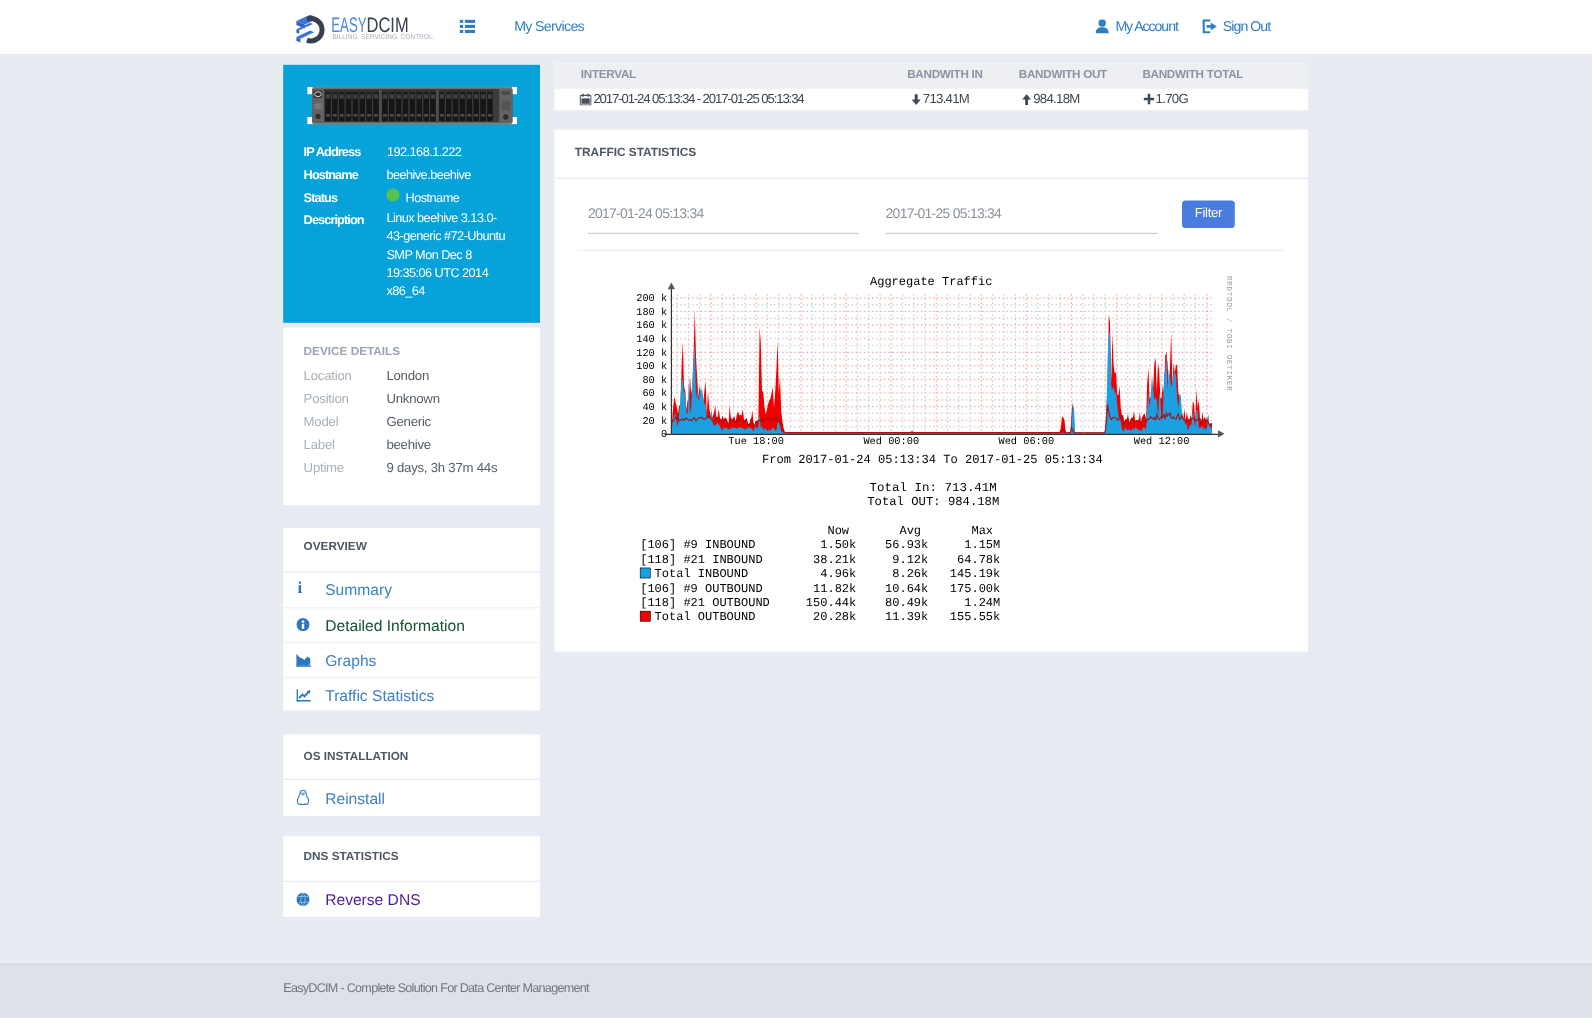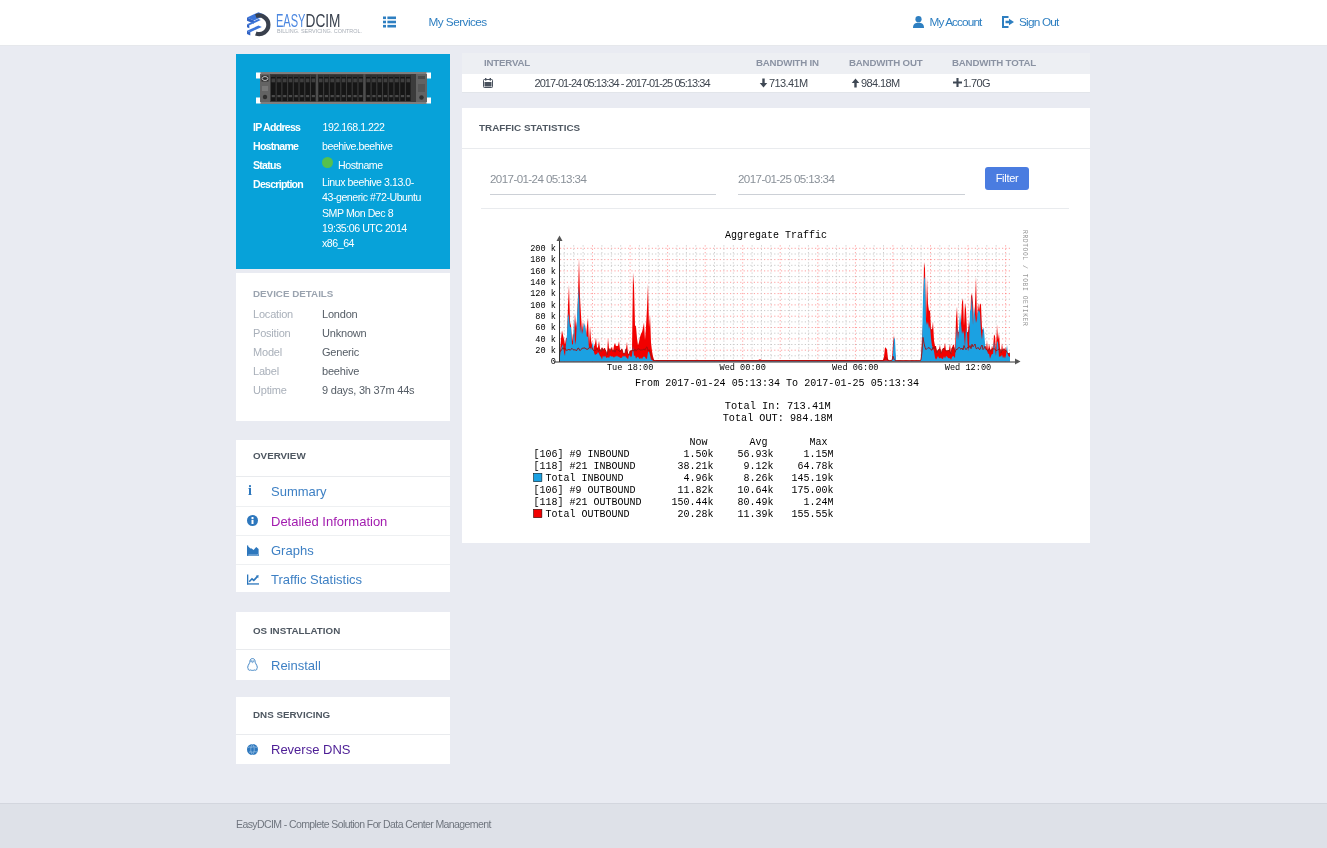--- a/index.html
+++ b/index.html
@@ -201,21 +201,21 @@
     <div style="position:absolute;left:69px;top:384px;color:#555d66;">9 days, 3h 37m 44s</div>
 </div>
 
 <div class="card" style="left:236px;top:439.5px;width:213.5px;height:152.5px;"></div>
 <div class="abs" style="left:253px;top:450px;font-size:9.8px;font-weight:bold;color:#4e5761;">OVERVIEW</div>
 <div class="abs" style="left:236px;top:476px;width:213.5px;border-top:1px solid #e9ebee;"></div>
 <div class="abs" style="left:236px;top:505.5px;width:213.5px;border-top:1px solid #eef0f2;"></div>
 <div class="abs" style="left:236px;top:534.5px;width:213.5px;border-top:1px solid #eef0f2;"></div>
 <div class="abs" style="left:236px;top:563.5px;width:213.5px;border-top:1px solid #eef0f2;"></div>
 <div class="abs" style="left:271px;top:484px;font-size:13px;color:#3e80c4;">Summary</div>
-<div class="abs" style="left:271px;top:513.9px;font-size:13px;color:#a21caf;">Detailed Information</div>
+<div class="abs" style="left:271px;top:513.9px;font-size:13px;color:#14532d;">Detailed Information</div>
 <div class="abs" style="left:271px;top:543.1px;font-size:13px;color:#3e80c4;">Graphs</div>
 <div class="abs" style="left:271px;top:571.9px;font-size:13px;color:#3e80c4;">Traffic Statistics</div>
 
 <div class="abs" style="left:248px;top:483px;font-family:'Liberation Serif',serif;font-weight:bold;font-size:14px;color:#2d77bd;">i</div>
 <svg class="abs" style="left:246.5px;top:515px;" width="11" height="11" viewBox="0 0 11 11">
   <circle cx="5.5" cy="5.5" r="5.5" fill="#2d77bd"></circle>
   <rect x="4.5" y="2" width="2" height="2" fill="#fff"></rect>
     <rect x="4.5" y="4.8" width="2" height="4.2" fill="#fff"></rect>
 </svg>
 <svg class="abs" style="left:246.5px;top:544.5px;" width="12" height="11" viewBox="0 0 12 11">
@@ -235,21 +235,21 @@
 <div class="abs" style="left:253px;top:625px;font-size:9.8px;font-weight:bold;color:#4e5761;">OS INSTALLATION</div>
 <div class="abs" style="left:236px;top:648.5px;width:213.5px;border-top:1px solid #e9ebee;"></div>
 <div class="abs" style="left:271px;top:658px;font-size:13px;color:#3e80c4;">Reinstall</div>
 <svg class="abs" style="left:247px;top:658px;" width="11" height="13" viewBox="0 0 11 13">
   <path d="M5.5,0.6 C7.1,0.6 8,1.7 8,3.1 C8,4 8.3,4.8 8.9,5.8 C9.6,7 10.3,8.2 10.3,9.4 C10.3,9.9 10.1,10.4 9.8,10.7 C9.9,11.1 9.8,11.5 9.5,11.8 C9,12.3 8.1,12.4 7.4,12 C6.9,12.3 6.2,12.4 5.5,12.4 C4.8,12.4 4.1,12.3 3.6,12 C2.9,12.4 2,12.3 1.5,11.8 C1.2,11.5 1.1,11.1 1.2,10.7 C0.9,10.4 0.7,9.9 0.7,9.4 C0.7,8.2 1.4,7 2.1,5.8 C2.7,4.8 3,4 3,3.1 C3,1.7 3.9,0.6 5.5,0.6 Z" fill="none" stroke="#2d77bd" stroke-width="0.9"></path>
   <path d="M4.3,2.6 a0.5,0.6 0 1,0 0.02,0 M6.2,2.6 a0.5,0.6 0 1,0 0.02,0" fill="none" stroke="#2d77bd" stroke-width="0.6"></path>
   <path d="M4.6,4.1 L5.5,4.6 L6.4,4.1" fill="none" stroke="#2d77bd" stroke-width="0.7"></path>
 </svg>
 
 <div class="card" style="left:236px;top:696.5px;width:213.5px;height:67px;"></div>
-<div class="abs" style="left:253px;top:709px;font-size:9.8px;font-weight:bold;color:#4e5761;">DNS SERVICING</div>
+<div class="abs" style="left:253px;top:709px;font-size:9.8px;font-weight:bold;color:#4e5761;">DNS STATISTICS</div>
 <div class="abs" style="left:236px;top:733.5px;width:213.5px;border-top:1px solid #e9ebee;"></div>
 <div class="abs" style="left:271px;top:742px;font-size:13px;color:#4c1d95;">Reverse DNS</div>
 <svg class="abs" style="left:247px;top:743.5px;" width="11" height="11" viewBox="0 0 11 11">
   <circle cx="5.5" cy="5.5" r="5.5" fill="#2d77bd"></circle>
   <path d="M1,3.5 C2.5,2.2 4,3.8 5.5,3 C7,2.2 8,3.5 10,3.2 M2,8.2 C3.5,7.2 5,8.8 6.5,8 C8,7.2 9,8.4 10.4,7.6" stroke="#9cc3e5" stroke-width="0.8" fill="none"></path>
   <path d="M5.5,0 C3.2,2.8 3.2,8.2 5.5,11 M5.5,0 C7.8,2.8 7.8,8.2 5.5,11" stroke="#9cc3e5" stroke-width="0.7" fill="none"></path>
 </svg>
 
 <div class="card" style="left:461.5px;top:53px;width:628px;height:40px;"></div>
 <div class="abs" style="left:461.5px;top:53px;width:628px;height:20.5px;background:#edeff3;"></div>
@@ -259,21 +259,21 @@
   <span style="position:absolute;left:756px;">BANDWITH IN</span>
   <span style="position:absolute;left:849px;">BANDWITH OUT</span>
   <span style="position:absolute;left:952px;">BANDWITH TOTAL</span>
 </div>
 <svg class="abs" style="left:483px;top:77.5px;" width="10" height="10" viewBox="0 0 10 10">
   <rect x="0.5" y="1.5" width="9" height="8" rx="0.8" fill="none" stroke="#4a525e" stroke-width="1"></rect>
   <rect x="2" y="0" width="1.4" height="2.6" fill="#4a525e"></rect>
     <rect x="6.6" y="0" width="1.4" height="2.6" fill="#4a525e"></rect>
   <rect x="1.5" y="4" width="7" height="4.5" fill="#4a525e"></rect>
 </svg>
-<div class="abs" style="left:494.5px;top:77px;font-size:11px;color:#3f4650;letter-spacing:-0.95px;padding-left:40px;">2017-01-24 05:13:34 - 2017-01-25 05:13:34</div>
+<div class="abs" style="left:494.5px;top:77px;font-size:11px;color:#3f4650;letter-spacing:-0.95px;">2017-01-24 05:13:34 - 2017-01-25 05:13:34</div>
 <svg class="abs" style="left:758.5px;top:77.5px;" width="9" height="10" viewBox="0 0 12 12">
     <path d="M4.4,0 h3.2 v6 h3.4 l-5,6 -5,-6 h3.4 z" fill="#3f4854"></path>
   </svg>
 <div class="abs" style="left:769px;top:77px;font-size:11px;color:#3f4650;letter-spacing:-0.6px;">713.41M</div>
 <svg class="abs" style="left:850.5px;top:77.5px;" width="9" height="10" viewBox="0 0 12 12">
     <path d="M4.4,12 h3.2 v-6 h3.4 l-5,-6 -5,6 h3.4 z" fill="#3f4854"></path>
   </svg>
 <div class="abs" style="left:861px;top:77px;font-size:11px;color:#3f4650;letter-spacing:-0.6px;">984.18M</div>
 <svg class="abs" style="left:953px;top:78px;" width="9" height="9" viewBox="0 0 12 12">
     <path d="M4.6,0 h2.8 v4.6 H12 v2.8 H7.4 V12 H4.6 V7.4 H0 V4.6 h4.6 z" fill="#3f4854"></path>

